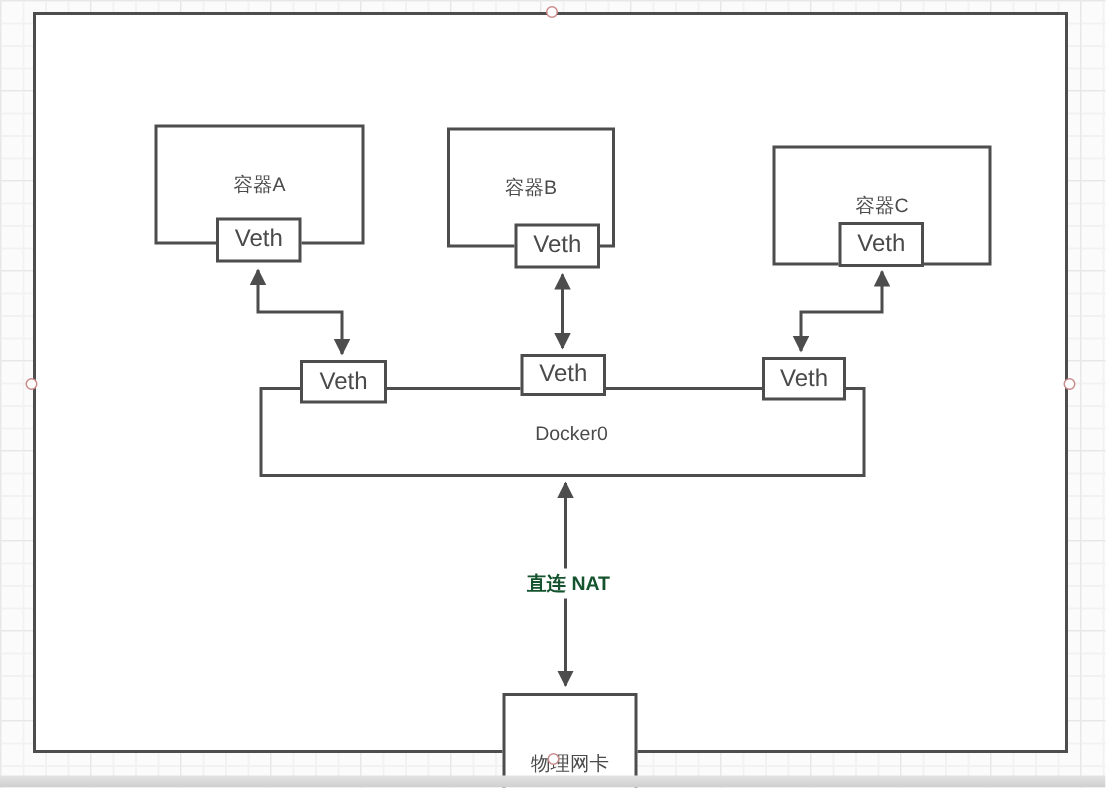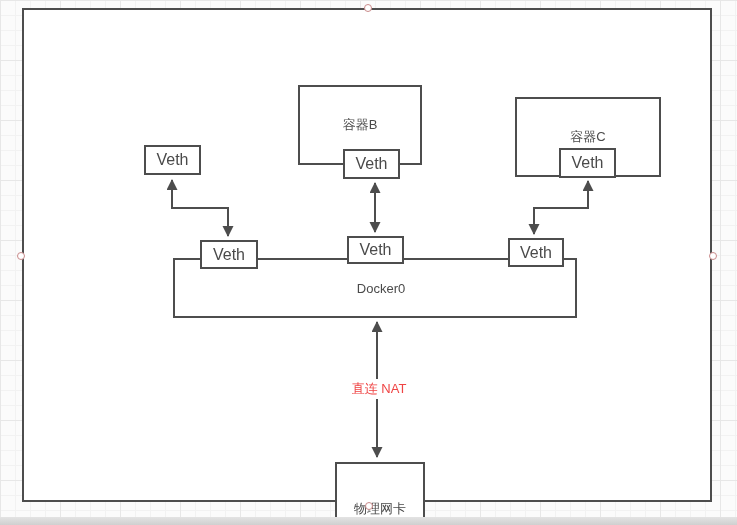--- a/index.html
+++ b/index.html
@@ -27,38 +27,38 @@
     box-sizing:border-box;display:flex;align-items:center;justify-content:center;
     color:#4a4a4a;z-index:3;
   }
   .container-box{font-size:13px;}
   .veth-box{font-size:16px;z-index:4;}
   .bridge-box{font-size:13px;}
   .nic-box{font-size:13px;align-items:flex-start;}
   .nic-box .lbl{margin-top:36px;}
 
   .container-a{left:103px;top:83px;width:140px;height:80px;}
-  .container-b{left:298px;top:85px;width:124px;height:80px;}
+  .container-b{left:298px;top:85px;width:112px;height:80px;}
   .container-c{left:515px;top:97px;width:146px;height:80px;}
 
   .veth-a-top{left:144px;top:145px;width:57px;height:30px;}
   .veth-b-top{left:343px;top:149px;width:57px;height:30px;}
   .veth-c-top{left:559px;top:148px;width:57px;height:30px;}
 
   .bridge-rect{left:173px;top:258px;width:404px;height:60px;padding-left:12px;}
   .veth-a-br{left:200px;top:240px;width:58px;height:29px;}
   .veth-b-br{left:347px;top:236px;width:57px;height:28px;}
   .veth-c-br{left:508px;top:238px;width:56px;height:29px;}
 
   .nic-box-pos{left:335px;top:462px;width:90px;height:70px;}
 
   .nat-label{
     position:absolute;left:379px;top:389px;transform:translate(-50%,-50%);
-    background:#ffffff;padding:1px 5px;font-size:13px;color:#ef4444;
-    z-index:5;white-space:nowrap;
+    background:#ffffff;padding:1px 5px;font-size:13px;color:#14532d;
+    z-index:5;white-space:nowrap;font-weight:bold;
   }
 
   .conn-point{
     position:absolute;width:8px;height:8px;border-radius:50%;
     border:1px solid #c98a8a;background:#ffffff;box-sizing:border-box;z-index:6;
   }
   .cp-top{left:364px;top:4px;}
   .cp-left{left:17px;top:252px;}
   .cp-right{left:709px;top:252px;}
   .cp-bottom{left:365px;top:502px;}
@@ -92,20 +92,23 @@
     </g>
     <g>
       <path d="M377,322 L377,457" fill="none" stroke="#4d4d4d" stroke-width="2" marker-start="url(#arr)" marker-end="url(#arr)"></path>
     </g>
   </svg>
 
   <div class="box bridge-box bridge-rect">
     <span class="lbl">Docker0</span>
   </div>
 
+  <div class="box container-box container-a">
+    <span class="lbl">容器A</span>
+  </div>
   <div class="box container-box container-b">
     <span class="lbl">容器B</span>
   </div>
   <div class="box container-box container-c">
     <span class="lbl">容器C</span>
   </div>
 
   <div class="box veth-box veth-a-top">
     <span class="lbl">Veth</span>
   </div>

